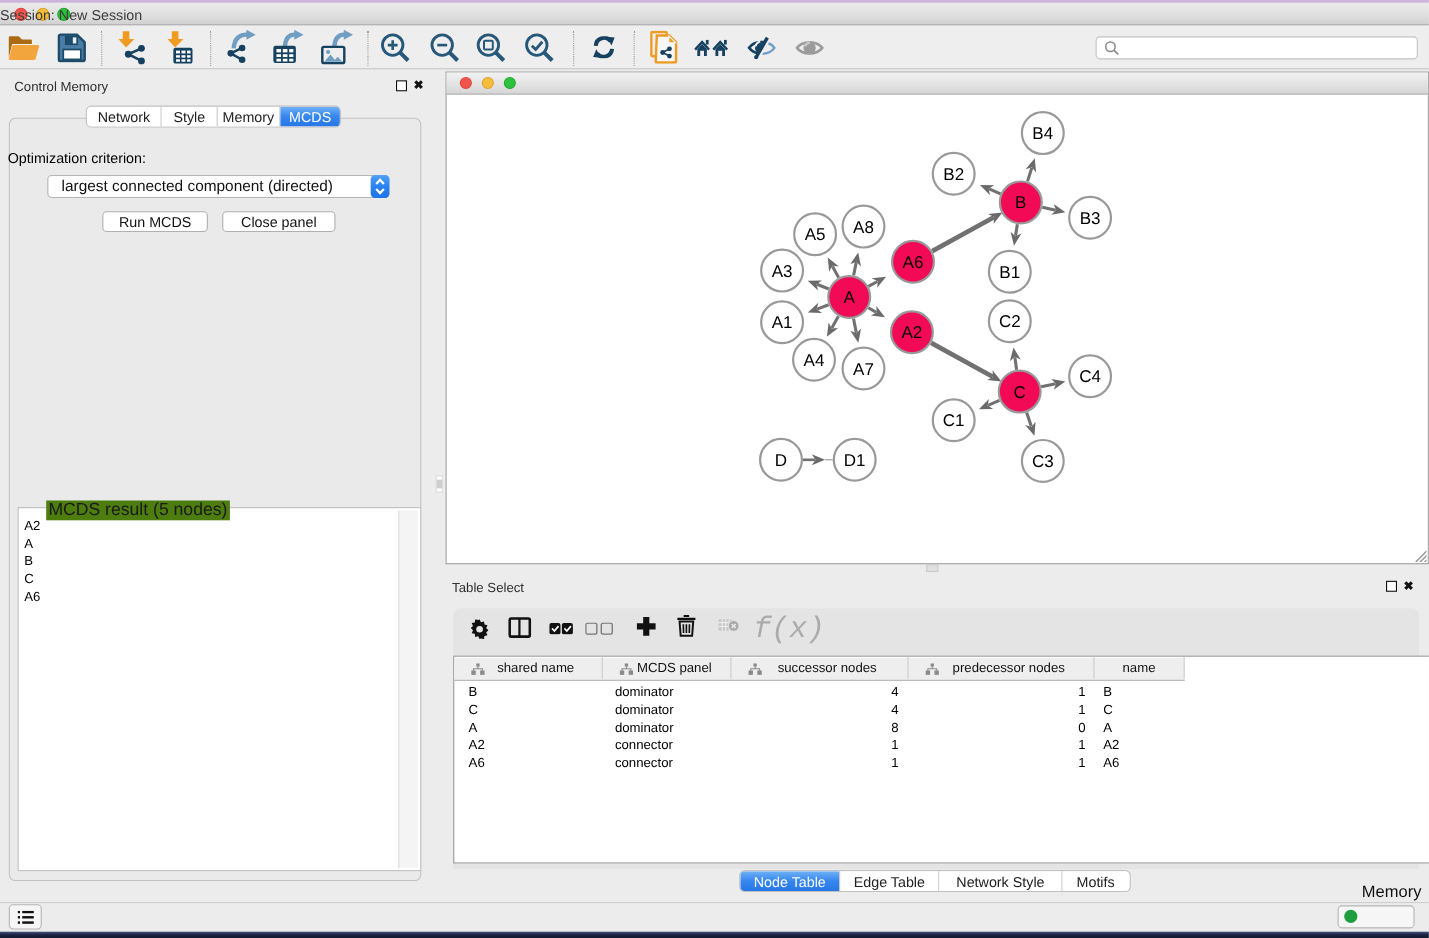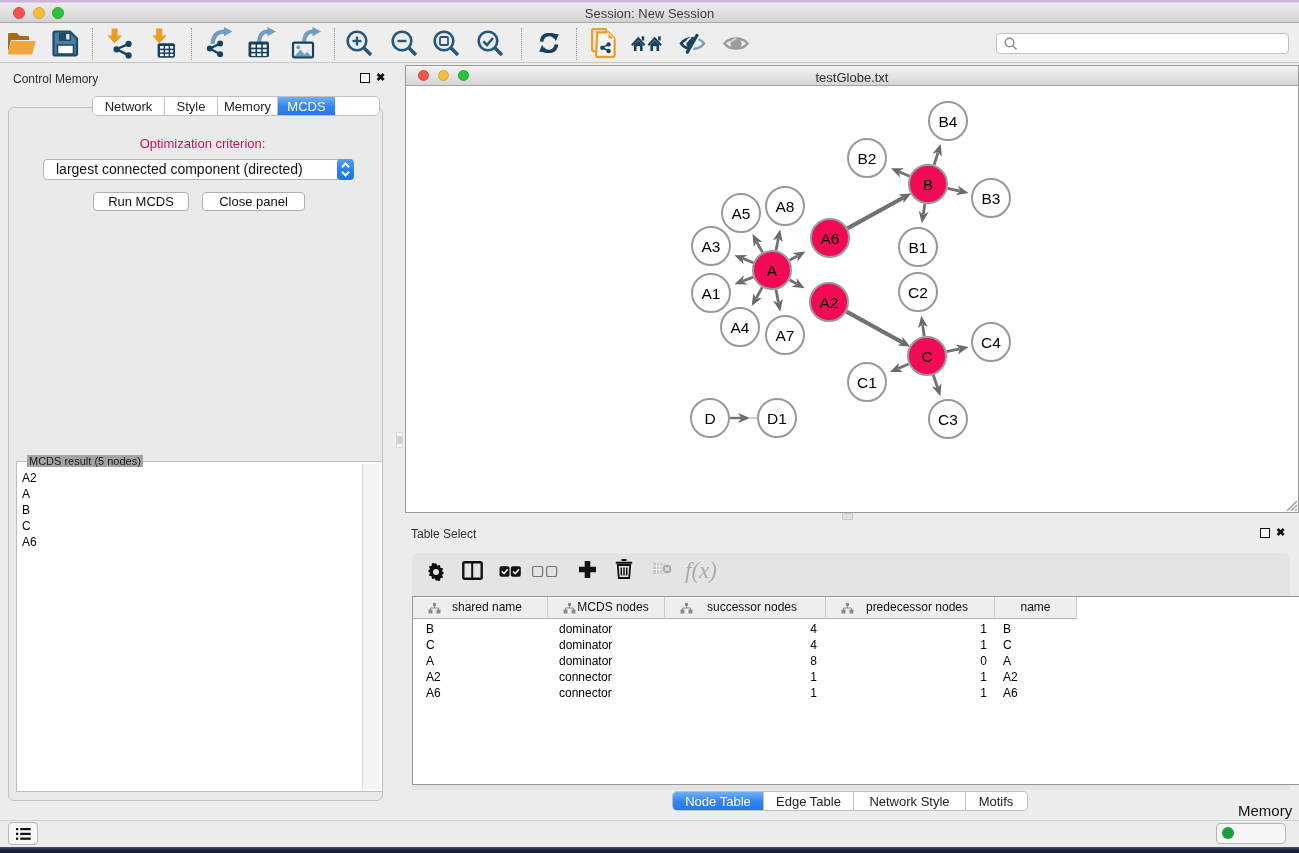--- a/index.html
+++ b/index.html
@@ -3,39 +3,39 @@
 <style>
 *{margin:0;padding:0;box-sizing:border-box}
 html,body{width:1299px;height:853px;overflow:hidden}
 body{font-family:"Liberation Sans",sans-serif;-webkit-font-smoothing:antialiased;background:#ececec;position:relative}
 .abs{position:absolute}
 .titlebar{left:0;top:0;width:1299px;height:23px;background:linear-gradient(#cdb4dc 0,#cdb4dc 2px,#ebebeb 3px,#dcdcdc 16px,#cfcfcf 23px);border-bottom:1px solid #a8a8a8}
 .tl{border-radius:50%;width:12px;height:12px;top:7px}
 .tl.r{background:#f1544d;border:1px solid #e0443e}
 .tl.y{background:#f6bd3a;border:1px solid #e0a52e}
 .tl.g{background:#2cc23c;border:1px solid #24a834}
-.wtitle{width:100%;text-align:center;font-size:13px;color:#3c3c3c;top:6px}
+.wtitle{width:100%;text-align:left;font-size:13px;color:#3c3c3c;top:6px}
 .toolbar{left:0;top:24px;width:1299px;height:39px;background:#eeeeee;border-bottom:1px solid #c6c6c6}
 .tsep{top:28px;height:32px;width:0;border-left:1px dotted #9a9a9a}
 .ticon{top:29px}
 .search{left:996px;top:33px;width:293px;height:21px;background:#fff;border:1px solid #c2c2c2;border-radius:4px}
 .ptitle{font-size:12px;color:#2e2e2e}
 .sqbtn{width:10px;height:10px;border:1.5px solid #111;background:#fff}
 .xbtn{font-size:11px;color:#111;font-weight:bold}
 .tabs{top:96px;height:20px;display:flex;border-radius:5px;overflow:hidden;border:1px solid #c0c0c0;background:#fff}
 .tab{font-size:13px;color:#222;text-align:center;line-height:19px;border-right:1px solid #c0c0c0;background:#fff}
 .tab:last-child{border-right:none}
 .tab.sel{background:linear-gradient(#6fb1f5,#3586ee 50%,#2778e7);color:#fff}
 .tcontent{left:8px;top:107px;width:375px;height:694px;background:#eaeaea;border:1px solid #c2c2c2;border-radius:6px}
-.optlabel{left:7px;top:136px;width:391px;text-align:center;font-size:13px;color:#be185d}
+.optlabel{left:7px;top:136px;width:391px;text-align:left;font-size:13px;color:#000000}
 .select{left:43px;top:159px;width:311px;height:21px;background:#fff;border:1px solid #b5b5b5;border-radius:4px;font-size:14px;color:#111;line-height:19px;padding-left:12px}
 .spin{right:-1px;top:-1px;width:17px;height:21px;border-radius:4px;background:linear-gradient(#55a2f4,#2b82f0 50%,#1e74ea)}
 .btn{top:192px;height:19px;background:#fff;border:1px solid #b0b0b0;border-radius:4px;font-size:13px;color:#111;text-align:center;line-height:17px}
 .fieldset{left:16px;top:461px;width:367px;height:331px;border:1px solid #bdbdbd;background:#fff}
-.legend{left:10px;top:-7px;background:#a3a3a3;font-size:11px;color:#1a1a1a;padding:0 2px}
+.legend{left:25px;top:-7px;background:#4d7c0f;font-size:16px;color:#1a1a1a;padding:0 2px}
 .mlist{left:2px;top:5px;width:340px;font-size:12px;color:#000;line-height:16px;padding:3px 0 0 3px}
 .mtrack{right:2px;top:2px;width:18px;height:325px;background:#f4f4f4;border-left:1px solid #dcdcdc}
 .netwin{left:405px;top:65px;width:894px;height:448px;border:1px solid #9a9a9a;background:#fff}
 .nettb{left:0;top:0;width:100%;height:20px;background:linear-gradient(#f2f2f2,#d6d6d6);border-bottom:1px solid #a0a0a0}
 .ntl{border-radius:50%;width:11px;height:11px;top:4px}
 .tpanel{left:405px;top:519px;width:894px;height:301px}
 .ttool{left:7px;top:34px;width:878px;height:237px;background:#e4e4e4;border-radius:6px 6px 0 0}
 .ntable{left:7px;top:77px;width:892px;height:189px;background:#fff;border:1px solid #979797}
 .thead{left:1px;top:1px;height:21px;background:#eeeeee;border-bottom:1px solid #b5b5b5}
 .th{position:absolute;top:0;height:20px;font-size:12px;color:#111;text-align:center;line-height:21px;border-right:1px solid #cccccc}
@@ -205,21 +205,21 @@
 <div class="abs search"></div>
 <svg class="abs" style="left:1004px;top:37px" width="14" height="14" viewBox="0 0 14 14">
 <circle cx="5.5" cy="5.5" r="4.3" fill="none" stroke="#8a8a8a" stroke-width="1.4"></circle>
 <line x1="8.8" y1="8.8" x2="12.5" y2="12.5" stroke="#8a8a8a" stroke-width="1.5"></line>
   </svg>
 
 <div class="abs ptitle" style="left:13px;top:72px">Control Memory</div>
 <div class="abs sqbtn" style="left:360px;top:73px"></div>
 <div class="abs xbtn" style="left:376px;top:71px">✖</div>
 <div class="abs tcontent"></div>
-<div class="abs tabs" style="left:92px;width:288px">
+<div class="abs tabs" style="left:78px;width:232px">
 <div class="tab" style="width:72px">Network</div>
 <div class="tab" style="width:53px">Style</div>
 <div class="tab" style="width:60px">Memory</div>
 <div class="tab sel" style="width:57px">MCDS</div>
   </div>
 <div class="abs optlabel">Optimization criterion:</div>
 <div class="abs select">largest connected component (directed)
 <div class="abs spin"><svg width="17" height="21" viewBox="0 0 17 21">
         <path d="M5 8.2 l3.5-3.7 3.5 3.7" fill="none" stroke="#fff" stroke-width="2"></path>
         <path d="M5 12.8 l3.5 3.7 3.5-3.7" fill="none" stroke="#fff" stroke-width="2"></path>
@@ -233,21 +233,20 @@
   </div>
 
 <div class="abs" style="left:396px;top:432px;width:7px;height:16px;background:#fff;border:1px solid #d6d6d6"></div>
 <div class="abs" style="left:397px;top:436px;width:5px;height:8px;background:#cfcfcf"></div>
 
 <div class="abs netwin">
 <div class="abs nettb"></div>
 <div class="abs ntl" style="left:12px;background:#f1544d;border:0.5px solid #e0443e"></div>
 <div class="abs ntl" style="left:32px;background:#f6bd3a;border:0.5px solid #e0a52e"></div>
 <div class="abs ntl" style="left:52px;background:#2cc23c;border:0.5px solid #24a834"></div>
-<div class="abs" style="left:0;top:4px;width:100%;text-align:center;font-size:13px;color:#2e2e2e">testGlobe.txt</div>
 <svg class="abs" style="left:0;top:21px" width="892" height="425" viewBox="405 86 892 425" font-family="Liberation Sans,sans-serif">
 <line x1="761.4" y1="251.4" x2="755.8" y2="241.0" stroke="#717171" stroke-width="2.8"></line>
 <polygon points="751.5,233.1 761.6,241.2 755.6,240.6 752.8,246.0" fill="#6a6a6a"></polygon>
 <line x1="775.0" y1="249.4" x2="777.4" y2="237.3" stroke="#717171" stroke-width="2.8"></line>
 <polygon points="779.2,228.5 781.7,241.3 777.5,236.9 771.9,239.3" fill="#6a6a6a"></polygon>
 <line x1="752.4" y1="261.7" x2="741.6" y2="257.4" stroke="#717171" stroke-width="2.8"></line>
 <polygon points="733.3,254.2 746.3,253.9 741.3,257.3 742.6,263.2" fill="#6a6a6a"></polygon>
 <line x1="752.3" y1="276.1" x2="741.8" y2="280.0" stroke="#717171" stroke-width="2.8"></line>
 <polygon points="733.4,283.2 742.9,274.3 741.4,280.1 746.4,283.6" fill="#6a6a6a"></polygon>
 <line x1="761.2" y1="286.4" x2="755.2" y2="297.2" stroke="#717171" stroke-width="2.8"></line>
@@ -374,25 +373,25 @@
 <g stroke="#efefef" stroke-width="1">
         <line x1="0" y1="4" x2="12.5" y2="4"></line>
         <line x1="0" y1="7.5" x2="12.5" y2="7.5"></line>
         <line x1="3.5" y1="1" x2="3.5" y2="11.5"></line>
         <line x1="6.7" y1="1" x2="6.7" y2="11.5"></line>
         <line x1="9.9" y1="1" x2="9.9" y2="11.5"></line>
       </g>
 <circle cx="14" cy="7" r="4.8" fill="#a9a9a9" stroke="#e4e4e4" stroke-width="0.8"></circle>
 <path d="M12.2 5.2 l3.6 3.6 m0-3.6 l-3.6 3.6" stroke="#e8e8e8" stroke-width="1.4"></path>
     </svg>
-<div class="abs" style="left:280px;top:39px;width:40px;font-family:Liberation Serif, serif;font-style:italic;font-size:23px;color:#ababab">f(x)</div>
+<div class="abs" style="left:280px;top:39px;width:40px;font-family:Liberation Mono, monospace;font-style:italic;font-size:27px;color:#ababab">f(x)</div>
 <div class="abs ntable">
 <div class="abs thead" style="left:0;width:664px"></div>
 <div class="abs th" style="left:0;width:135px;padding-left:14px">shared name</div>
-<div class="abs th" style="left:135px;width:117px;padding-left:14px">MCDS nodes</div>
+<div class="abs th" style="left:135px;width:117px;padding-left:14px">MCDS panel</div>
 <div class="abs th" style="left:252px;width:161px;padding-left:14px">successor nodes</div>
 <div class="abs th" style="left:413px;width:169px;padding-left:14px">predecessor nodes</div>
 <div class="abs th" style="left:582px;width:82px">name</div>
 <svg class="abs" style="left:15px;top:6px" width="13" height="11" viewBox="0 0 13 11">
         <g fill="#8a8a8a">
           <rect x="5" y="0" width="3" height="3"></rect>
           <rect x="0.5" y="6.5" width="4" height="4"></rect>
           <rect x="8.5" y="6.5" width="4" height="4"></rect>
         </g>
         <path d="M6.5 3 v2 M2.5 6.5 V5 h8 v1.5" stroke="#8a8a8a" stroke-width="1" fill="none"></path>

